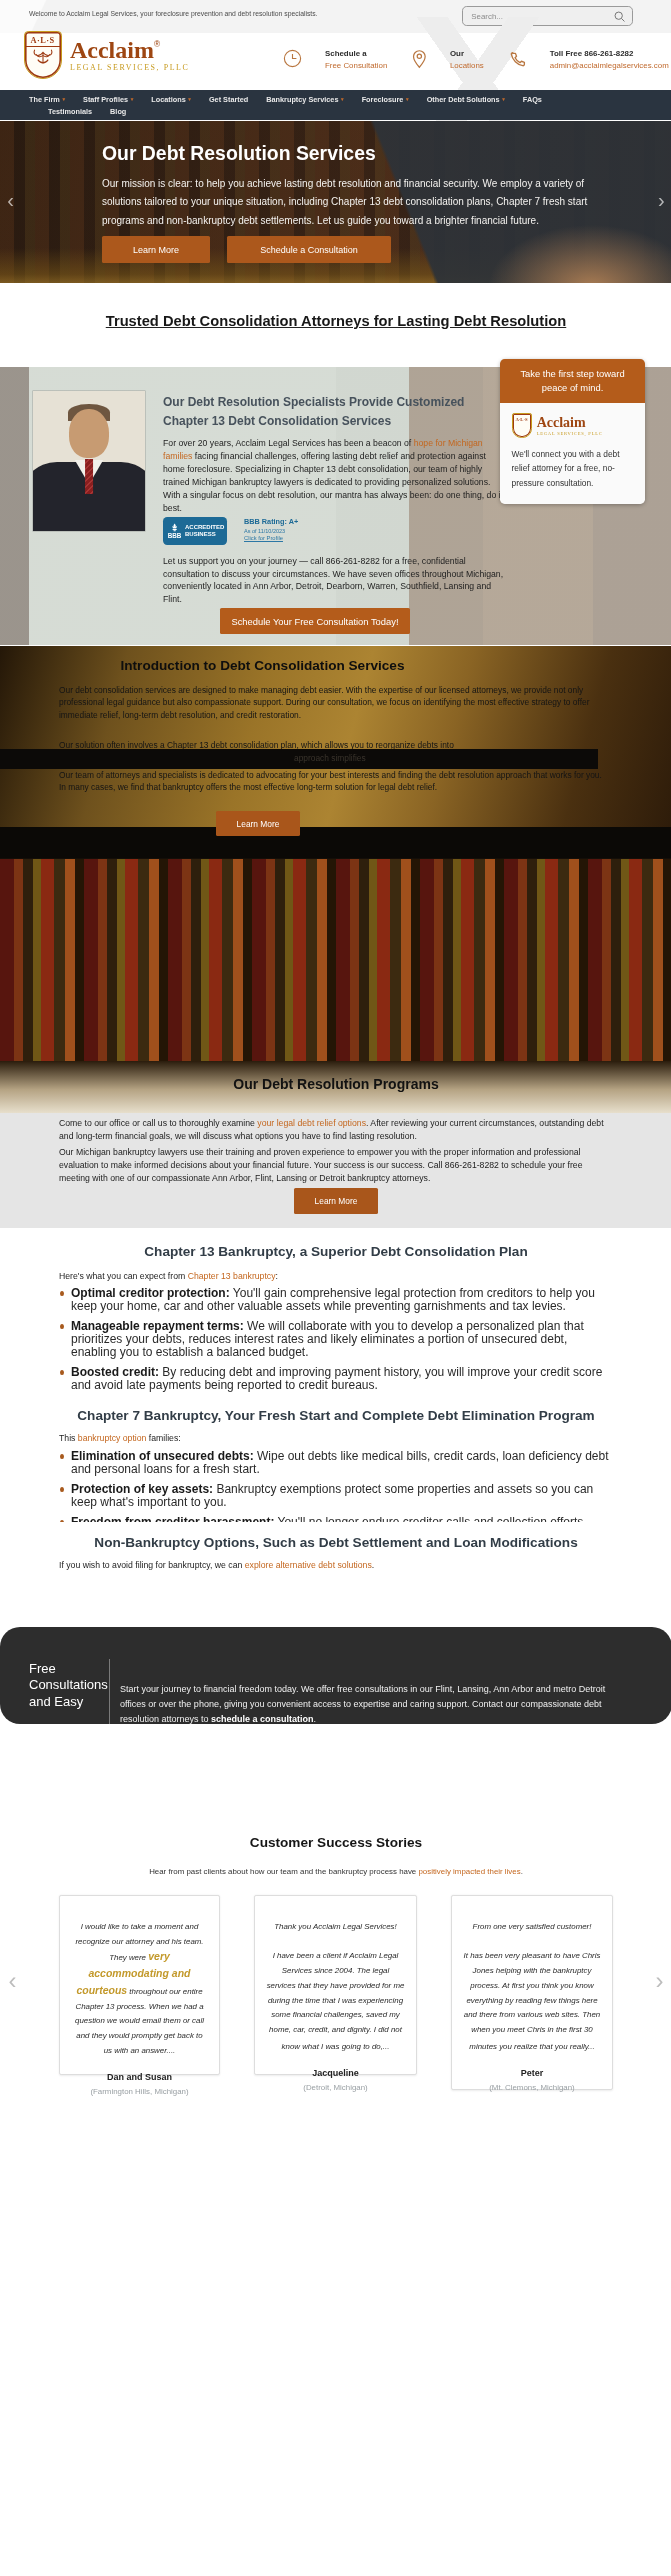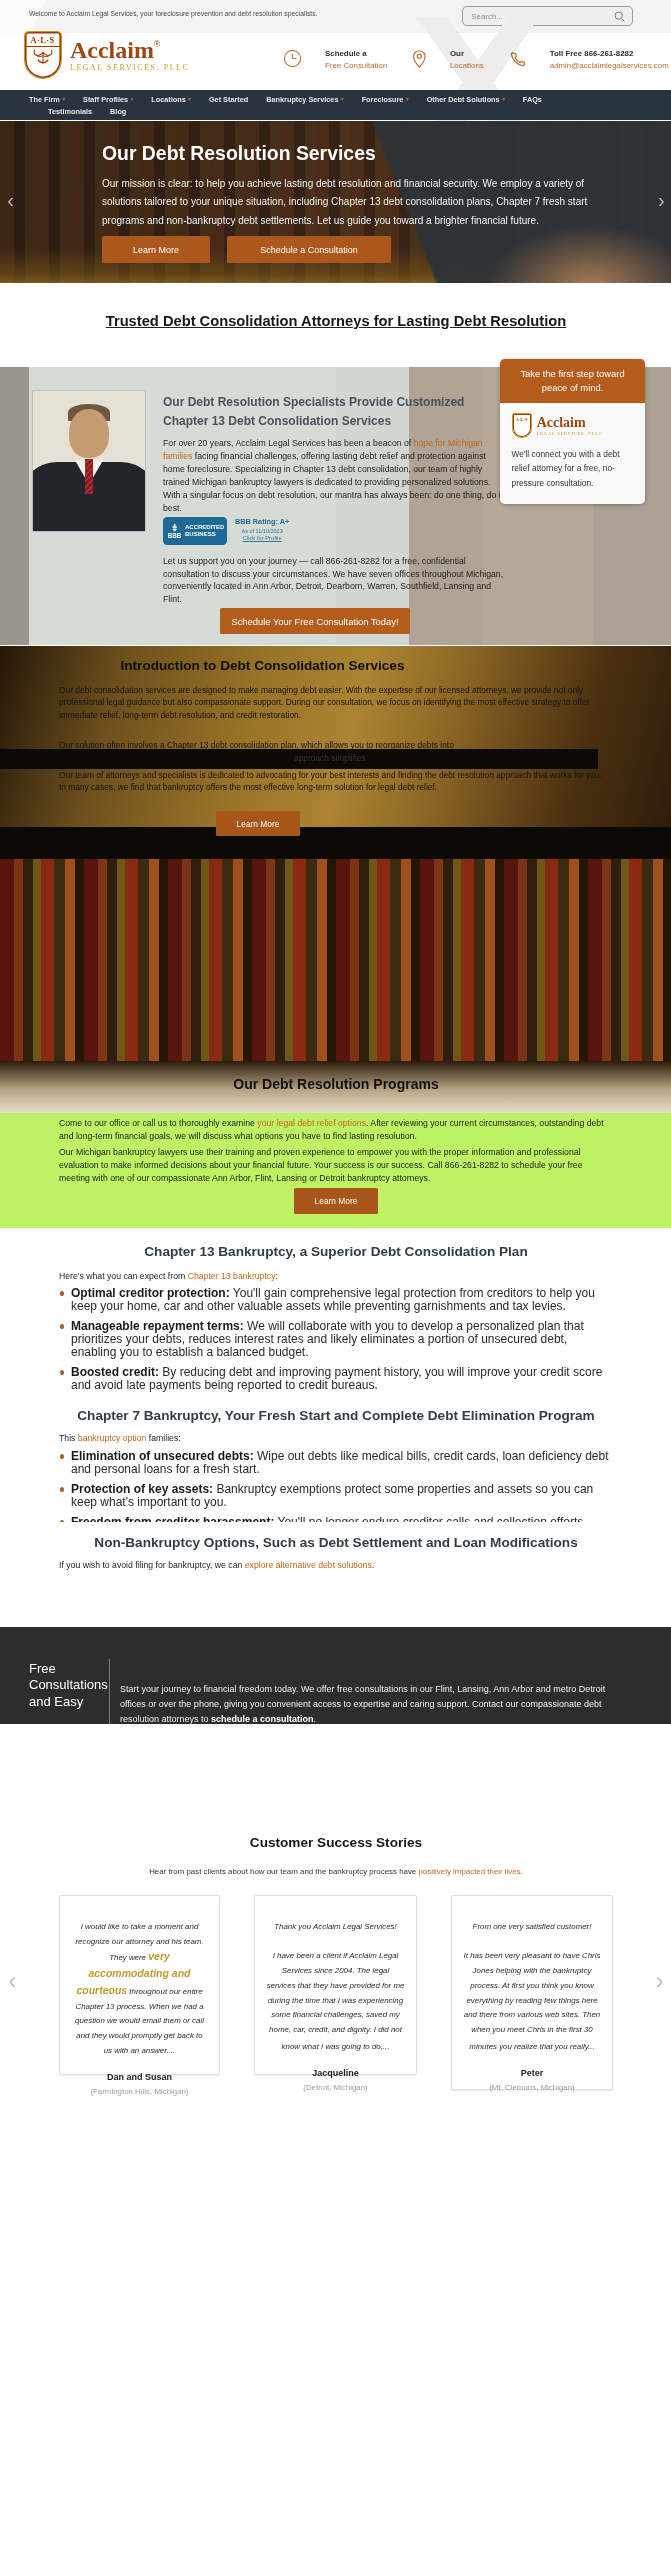--- a/index.html
+++ b/index.html
@@ -83,21 +83,21 @@
   .portrait .hair{position:absolute;top:13.6px;left:50%;transform:translateX(-50%);width:42px;height:17px;
     background:#6e5640;border-radius:50% 50% 0 0;}
   .spec-h{position:absolute;left:163px;top:26px;width:336px;font-size:12px;font-weight:bold;color:#47525c;line-height:1.55;}
   .spec-p1{position:absolute;left:163px;top:70px;width:341px;font-size:8.7px;line-height:13px;color:#1e1e1e;}
   .olink{color:#c4671f;cursor:pointer;}
   .bbb-seal{position:absolute;left:163px;top:150px;width:64px;height:28px;background:#1d6a96;border-radius:4.2px;
     display:flex;align-items:center;gap:3.7px;padding:2.1px 4.7px;box-sizing:border-box;cursor:pointer;}
   .bbb-left{display:flex;flex-direction:column;align-items:center;color:#fff;}
   .bbb-left .bbbword{font-size:6.3px;font-weight:bold;line-height:1;}
   .bbb-right{color:#fff;font-size:6px;font-weight:bold;line-height:1.25;}
-  .bbb-text{position:absolute;left:235px;top:150px;text-align:center;}
+  .bbb-text{position:absolute;left:244px;top:150px;text-align:left;}
   .bbb-text .rating{font-size:7.3px;font-weight:bold;color:#1d6a96;}
   .bbb-text .asof{font-size:5.5px;color:#2c77a5;margin-top:1.6px;}
   .bbb-text .profile{font-size:5.8px;color:#2c77a5;text-decoration:underline;margin-top:1px;cursor:pointer;}
   .spec-p2{position:absolute;left:163px;top:188px;width:344px;font-size:8.7px;line-height:12.6px;color:#1e1e1e;}
   .spec-btn{position:absolute;left:220px;top:241px;width:190px;height:26px;font-size:9.4px;background:#b45c1b;}
   .cta-card{position:absolute;left:500px;top:-8.4px;width:145px;border-radius:6px;box-shadow:0 1px 4.2px rgba(0,0,0,.3);}
   .cta-head{background:#b45c1b;color:#fff;font-size:9.4px;line-height:1.5;text-align:center;
     padding:7.9px 13.6px;border-radius:4.7px 4.7px 0 0;}
   .cta-body{background:#fafafa;border-radius:0 0 4.7px 4.7px;padding:10.5px 11.5px 13.6px;}
   .mini-logo{display:flex;align-items:center;gap:5.2px;margin-bottom:8.4px;}
@@ -122,40 +122,40 @@
   .collage p{margin:0;position:absolute;left:59px;width:551px;font-size:8.4px;line-height:12.3px;color:#141414;}
   .collage .ip1{top:38px;}
   .collage .ip2{top:93px;}
   .censor{position:absolute;left:0;top:103px;width:598px;height:20px;background:#0c0a08;}
   .fragment{position:absolute;left:294px;top:107px;font-size:8.4px;color:#3a342c;}
   .collage .ip3{top:123px;}
   .collage-btn{position:absolute;left:216px;top:165px;width:84px;height:25px;font-size:8.4px;background:#a9561b;}
   .programs-h{position:absolute;left:0;right:0;top:430px;text-align:center;font-size:14px;font-weight:bold;color:#121212;}
 
   
-  .programs{top:1113px;height:115px;background:#bef264;}
+  .programs{top:1113px;height:115px;background:#e5e5e5;}
   .programs p{margin:0;position:absolute;left:59px;width:554px;font-size:8.7px;line-height:13px;color:#1d1d1d;}
   .programs .pp1{top:4.2px;} .programs .pp2{top:33px;}
   .programs-btn{position:absolute;left:294px;top:75px;width:84px;height:26px;font-size:8.4px;background:#a9561b;}
 
   
   .chsec{background:#fff;}
   .ch13{top:1228px;height:168px;} .ch7{top:1396px;height:126px;} .nonbk{top:1522px;height:105px;text-decoration:underline;}
   .chsec h2{margin:0;position:absolute;left:0;right:0;text-align:center;font-size:13.6px;color:#323d47;}
   .ch13 h2{top:15.7px;} .ch7 h2{top:11.5px;} .nonbk h2{top:12.6px;}
   .ch-intro{position:absolute;left:59px;font-size:8.7px;color:#1d1d1d;}
   .ch13 .ch-intro{top:43px;} .ch7 .ch-intro{top:37px;} .nonbk .ch-intro{top:38px;}
   .bullets{position:absolute;left:59px;right:59px;}
   .ch13 .bullets{top:59px;} .ch7 .bullets{top:54px;}
   .bullet{position:relative;padding-left:12px;font-size:12px;line-height:13px;color:#2a2a2a;margin-bottom:6.8px;}
   .bullet .dot{position:absolute;left:1px;top:4.2px;width:3.7px;height:5.2px;border-radius:50%;background:#a85a1e;}
   .bullet b{color:#1a1a1a;}
 
   
-  .band{top:1627px;height:97px;background:#2d2d2d;overflow:hidden;}
+  .band{top:1627px;height:97px;background:#2d2d2d;overflow:hidden;border-radius:20px;}
   .band-h{position:absolute;left:29px;top:34px;width:89px;font-size:13px;color:#fff;line-height:16.3px;}
   .band-div{position:absolute;left:109px;top:31.5px;width:0.5px;height:66px;background:#7a7a7a;}
   .band-p{position:absolute;left:120px;top:55px;width:505px;font-size:9px;line-height:15px;color:#f0f0f0;}
   .band-p b{color:#fff;}
 
   
   .stories{top:1785px;height:323px;background:#fff;}
   .stories h2{margin:0;position:absolute;left:0;right:0;top:50px;text-align:center;font-size:13.6px;color:#161616;}
   .stories .subtitle{position:absolute;left:0;right:0;top:82px;text-align:center;font-size:7.9px;color:#333;}
   .card{position:absolute;top:110px;background:#fff;border:0.5px solid #ddd;border-radius:2.1px;

